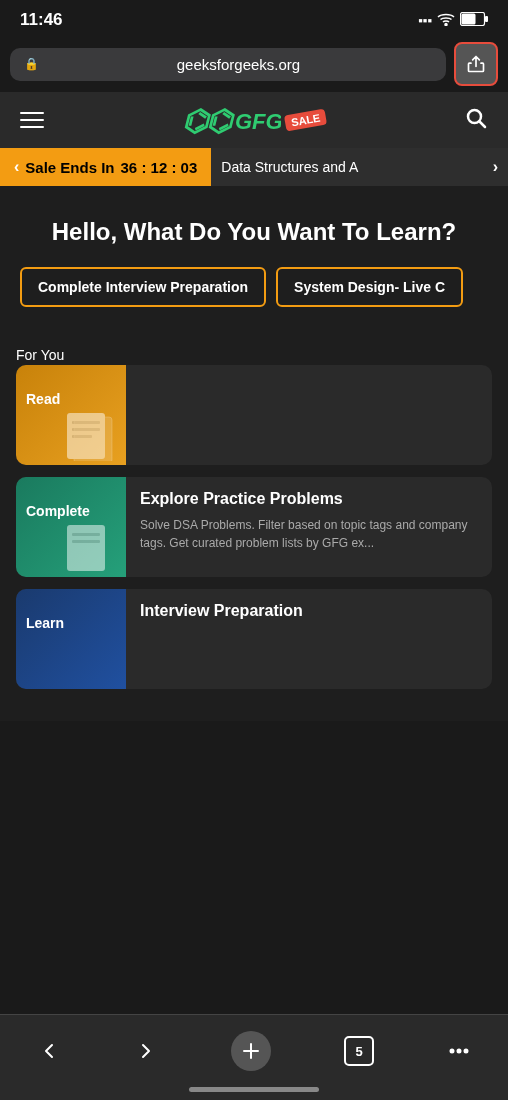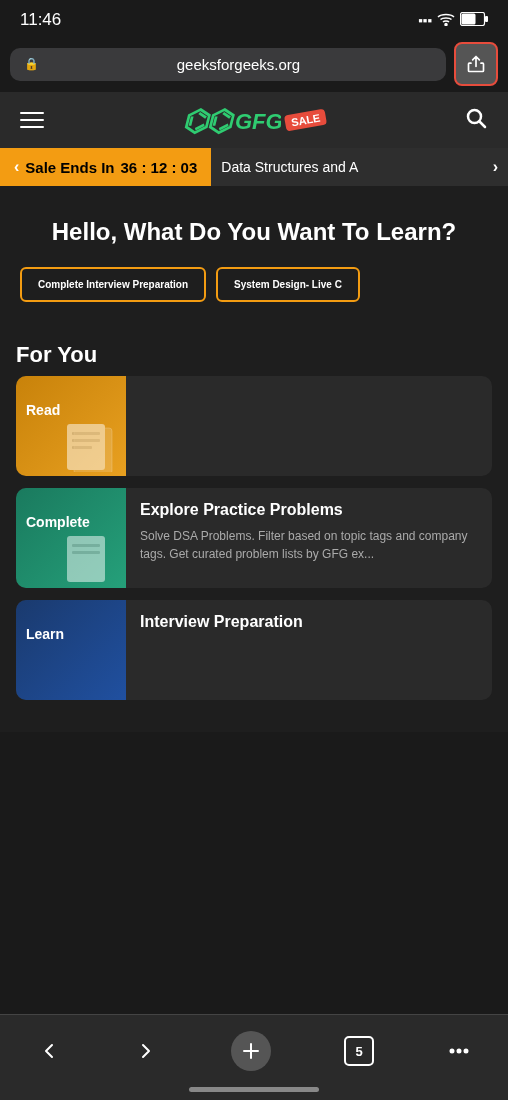--- a/index.html
+++ b/index.html
@@ -16,21 +16,21 @@
     
     .status-bar {
       display: flex;
       justify-content: space-between;
       align-items: center;
       padding: 10px 20px 6px;
       background: #1a1a1a;
     }
     .status-time {
       font-size: 17px;
-      font-weight: 400;
+      font-weight: 700;
       color: #fff;
     }
     .status-icons {
       display: flex;
       align-items: center;
       gap: 5px;
     }
     .status-icons span {
       font-size: 13px;
       color: #fff;
@@ -226,36 +226,36 @@
       display: flex;
       gap: 10px;
       overflow: hidden;
     }
     .quick-link-btn {
       background: transparent;
       border: 2px solid #f39c12;
       color: #fff;
       padding: 10px 16px;
       border-radius: 6px;
-      font-size: 10px;
+      font-size: 14px;
       font-weight: 600;
       cursor: pointer;
       white-space: nowrap;
     }
 
     
     .for-you-section {
       padding: 20px 16px;
       background: #1e1e1e;
     }
     .section-title {
-      font-size: 22px;
-      font-weight: 700;
-      color: #fff;
-      margin-bottom: 8px;
+      font-size: 14px;
+      font-weight: 400;
+      color: #fff;
+      margin-bottom: 2px;
     }
 
     
     .card {
       background: #2a2a2a;
       border-radius: 10px;
       display: flex;
       gap: 0;
       overflow: hidden;
       margin-bottom: 12px;

